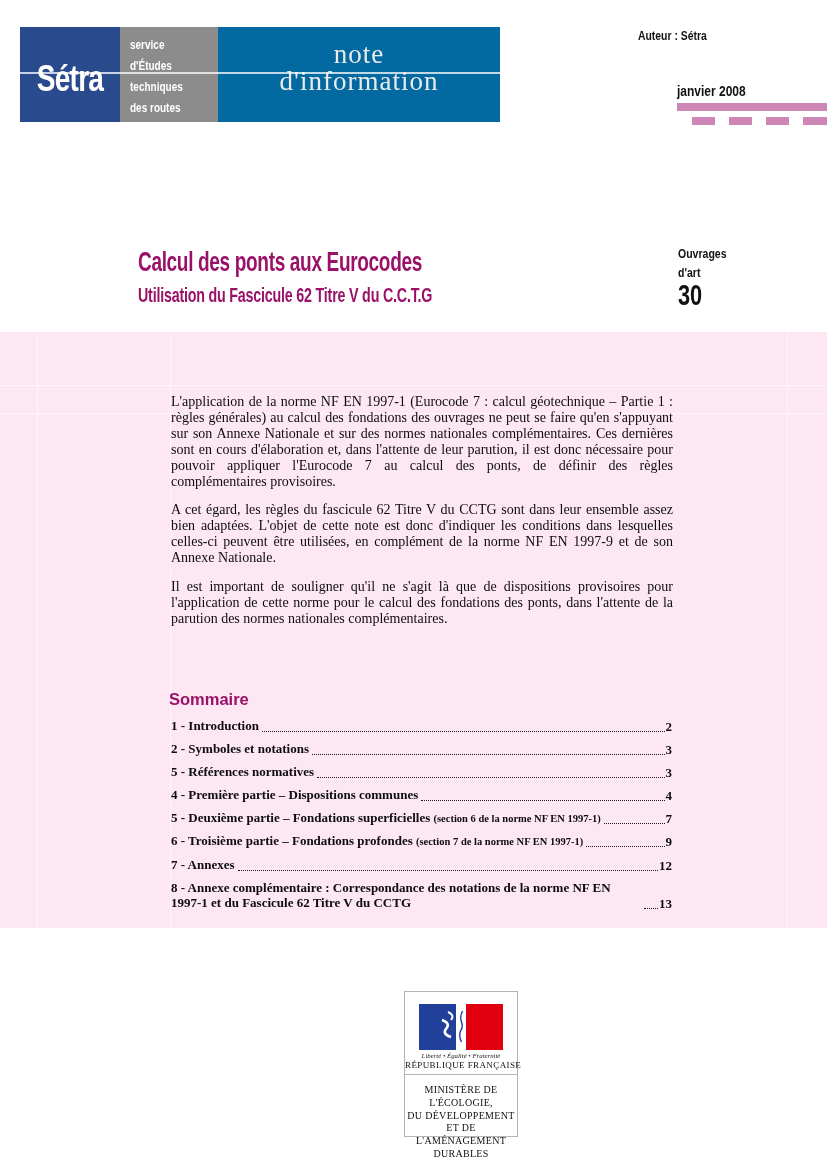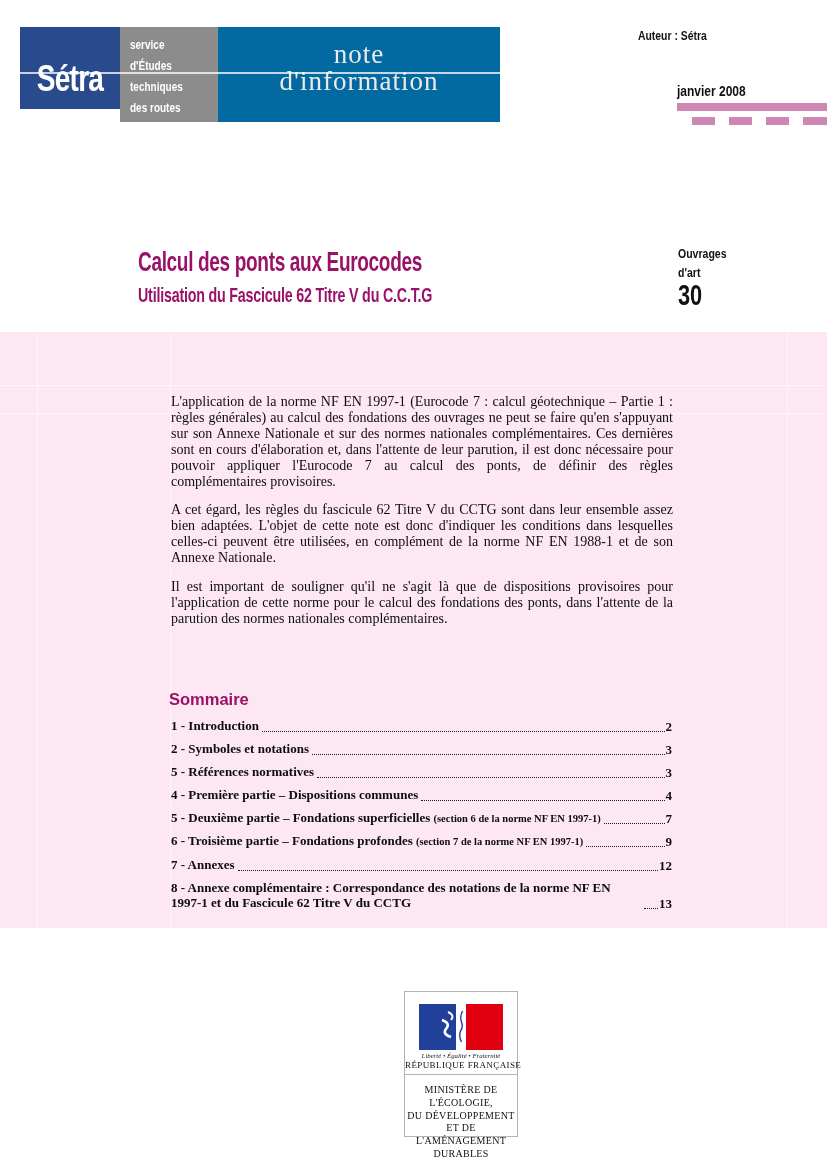--- a/index.html
+++ b/index.html
@@ -1,21 +1,21 @@
 <!DOCTYPE html>
 <html><head>
 <meta charset="utf-8">
 <style>
   html,body{margin:0;padding:0;background:#fff;}
   .page{position:relative;width:827px;height:1170px;background:#ffffff;overflow:hidden;
         font-family:"Liberation Serif",serif;color:#111;}
 
   
   .logo-block{position:absolute;left:20px;top:27px;width:480px;height:95px;}
-  .logo-blue{position:absolute;left:0;top:0;width:100px;height:82px;background:#2a4a8e;}
+  .logo-blue{position:absolute;left:0;top:0;width:100px;height:95px;background:#2a4a8e;}
   .logo-blue .brand{position:absolute;left:0;top:31px;width:100px;text-align:center;
         font-family:"Liberation Sans",sans-serif;font-weight:bold;font-size:36px;color:#fff;
         transform:scaleX(.78);transform-origin:50% 0;letter-spacing:-1px;}
   .logo-gray{position:absolute;left:100px;top:0;width:98px;height:95px;background:#8c8c8c;}
   .logo-gray .svc{position:absolute;left:10px;top:8px;font-family:"Liberation Sans",sans-serif;
         font-weight:bold;font-size:12.5px;line-height:21px;color:#fff;white-space:pre-line;
         transform:scaleX(.8);transform-origin:0 0;}
   .logo-note{position:absolute;left:198px;top:0;width:282px;height:95px;background:#0369a1;}
   .logo-note .n1,.logo-note .n2{position:absolute;left:0;width:282px;text-align:center;
         font-family:"Liberation Serif",serif;color:#ebebeb;font-size:27px;letter-spacing:1px;}
@@ -119,21 +119,21 @@
 
   <div class="band"></div>
   <div class="bl blv0"></div>
   <div class="bl blv1"></div>
   <div class="bl blv2"></div>
   <div class="bl blh1"></div>
   <div class="bl blh2"></div>
 
   <div class="body-text">
     <p>L'application de la norme NF EN 1997-1 (Eurocode 7 : calcul géotechnique – Partie 1 : règles générales) au calcul des fondations des ouvrages ne peut se faire qu'en s'appuyant sur son Annexe Nationale et sur des normes nationales complémentaires. Ces dernières sont en cours d'élaboration et, dans l'attente de leur parution, il est donc nécessaire pour pouvoir appliquer l'Eurocode 7 au calcul des ponts, de définir des règles complémentaires provisoires.</p>
-    <p>A cet égard, les règles du fascicule 62 Titre V du CCTG sont dans leur ensemble assez bien adaptées. L'objet de cette note est donc d'indiquer les conditions dans lesquelles celles-ci peuvent être utilisées, en complément de la norme NF EN 1988-1 et de son Annexe Nationale.</p>
+    <p>A cet égard, les règles du fascicule 62 Titre V du CCTG sont dans leur ensemble assez bien adaptées. L'objet de cette note est donc d'indiquer les conditions dans lesquelles celles-ci peuvent être utilisées, en complément de la norme NF EN 1997-9 et de son Annexe Nationale.</p>
     <p>Il est important de souligner qu'il ne s'agit là que de dispositions provisoires pour l'application de cette norme pour le calcul des fondations des ponts, dans l'attente de la parution des normes nationales complémentaires.</p>
   </div>
 
   <div class="toc-heading">Sommaire</div>
 
   <div class="toc">
     <div class="toc-row">
       <span class="toc-label"><span>1 - Introduction</span><span class="toc-small"></span></span>
       <span class="toc-leader"></span>
       <span class="toc-page">2</span>

